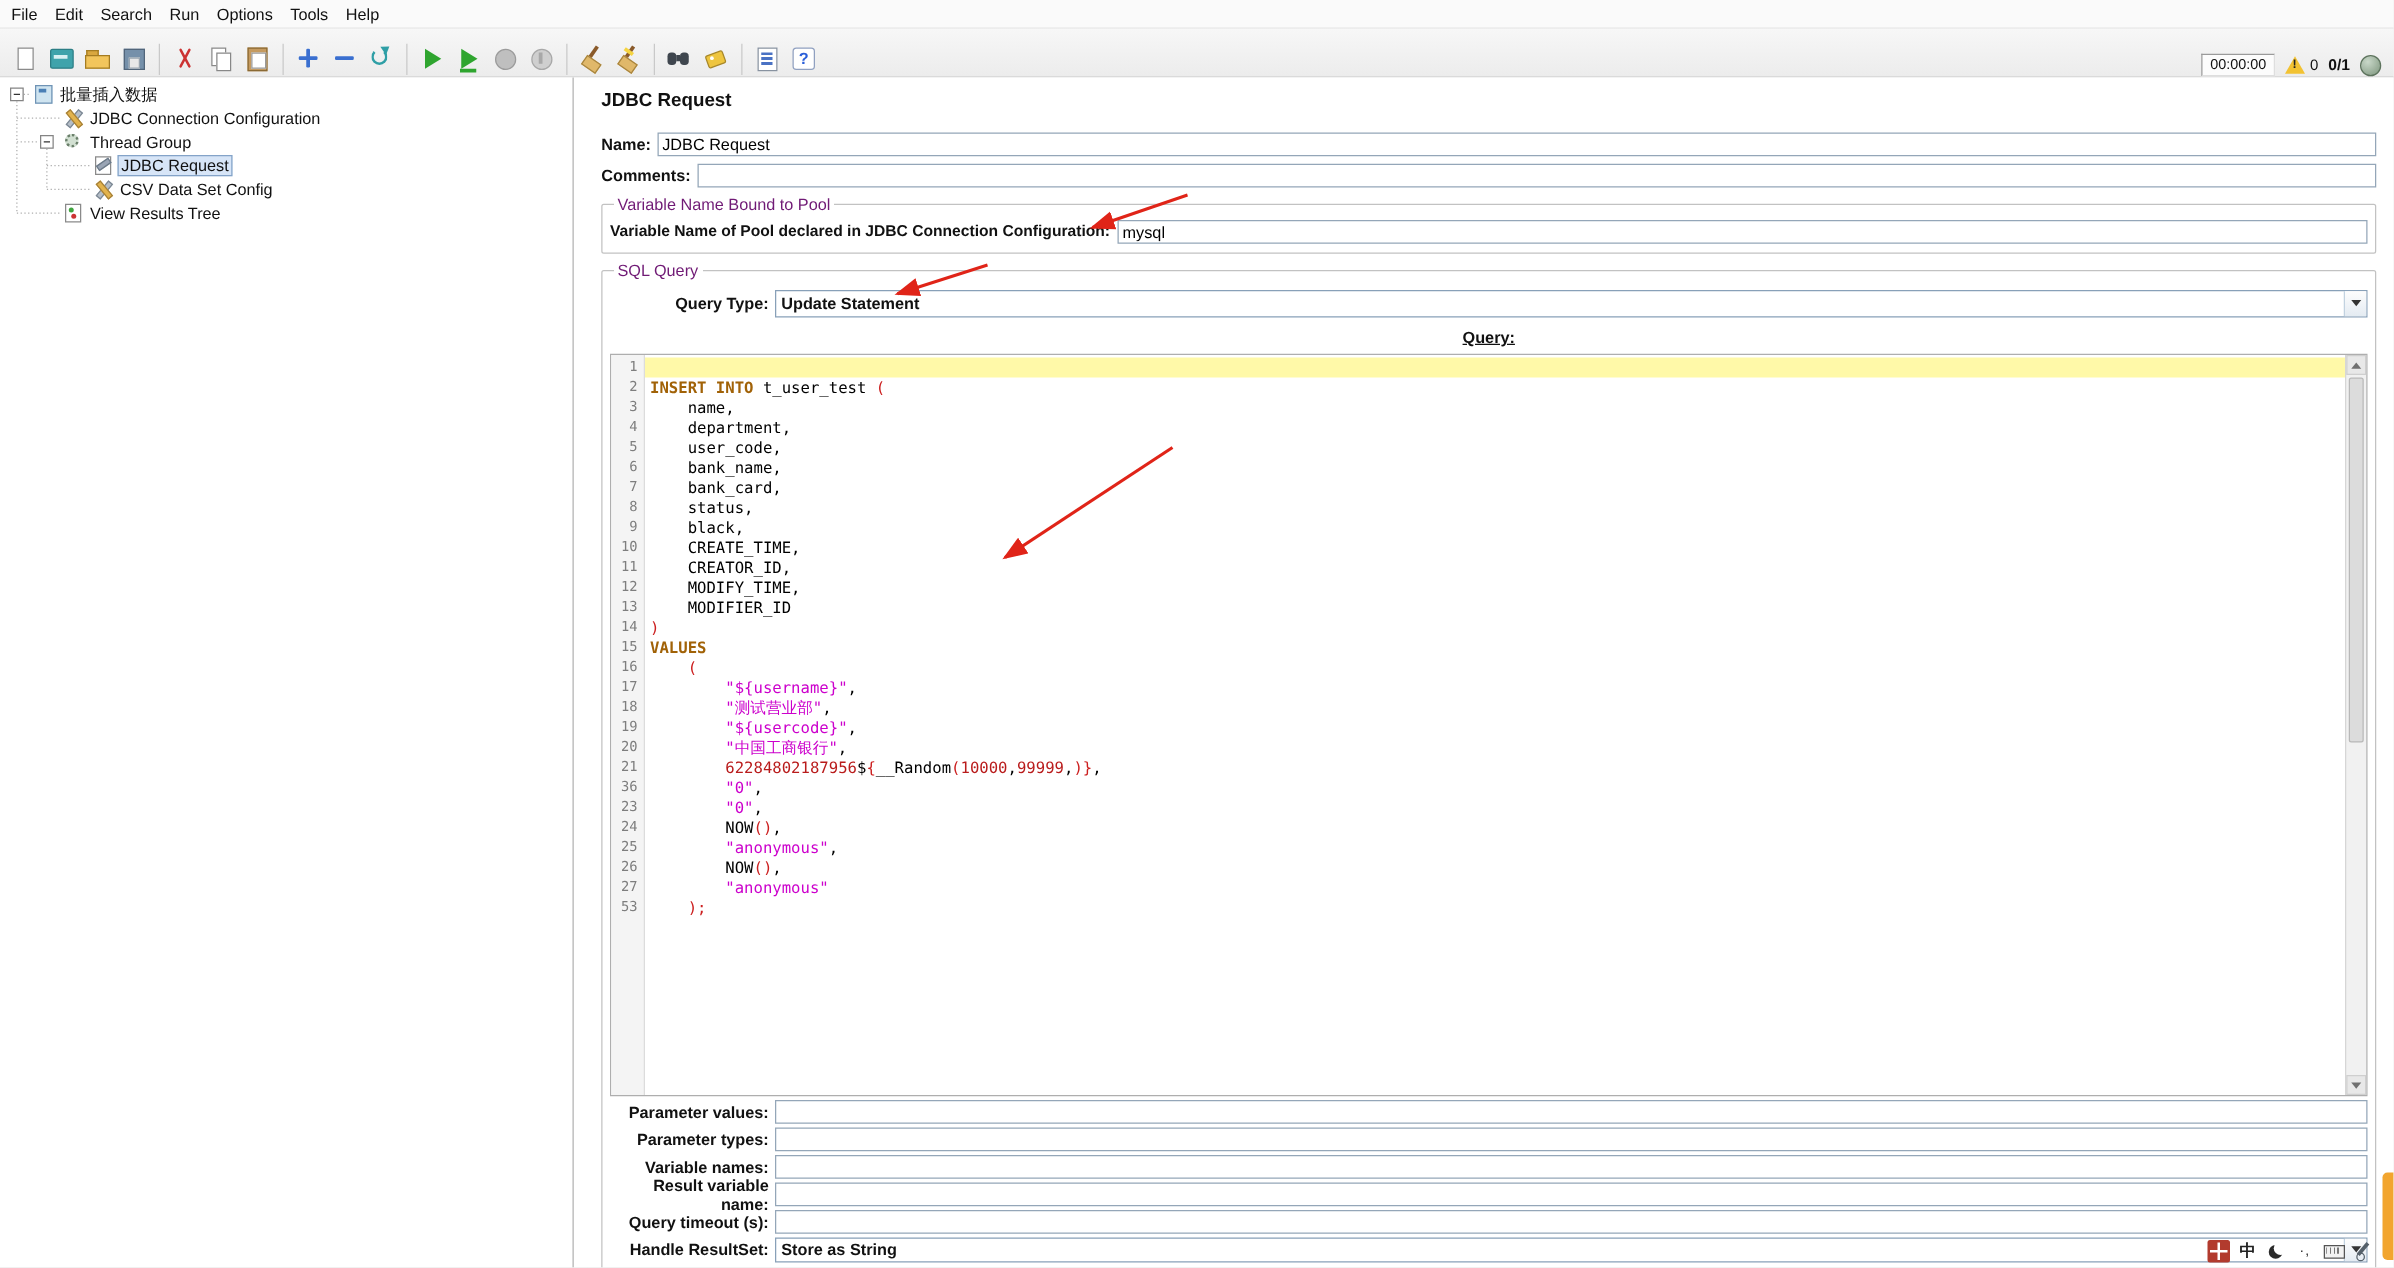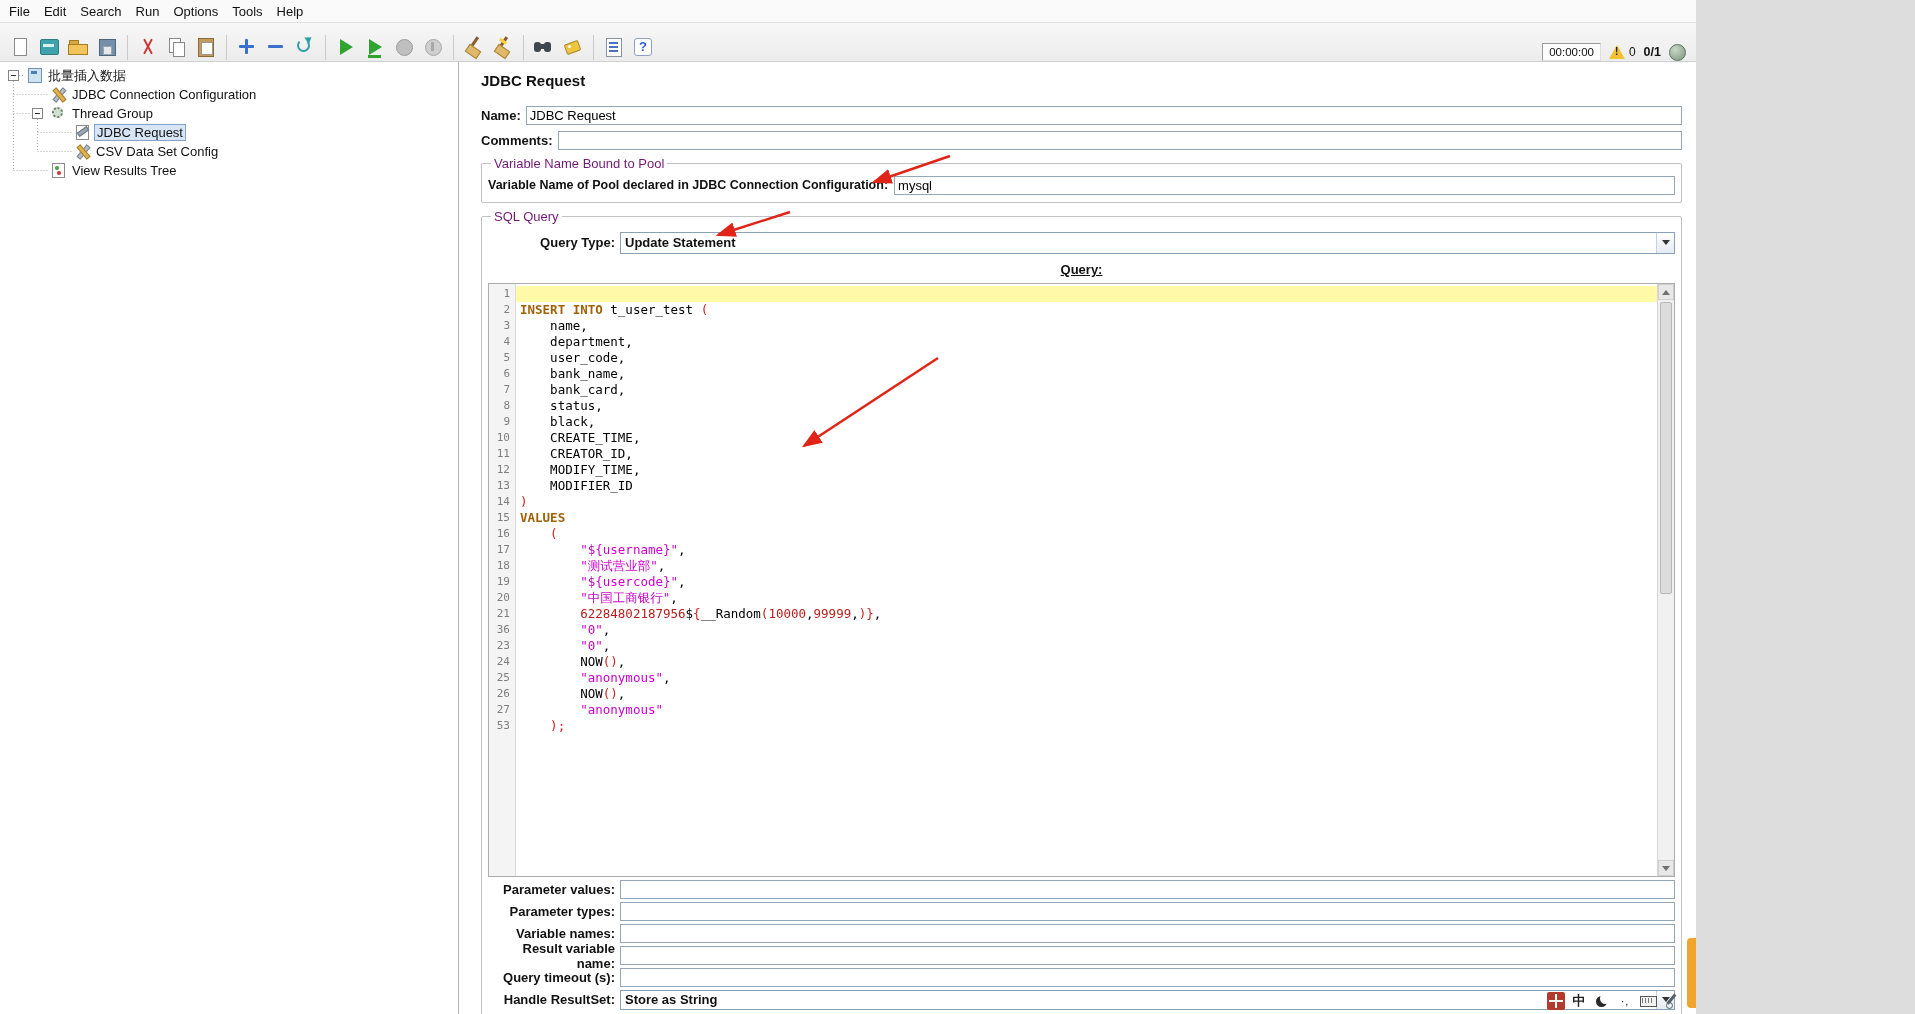--- a/index.html
+++ b/index.html
@@ -1,16 +1,16 @@
 <!DOCTYPE html>
 <html><head>
 <meta charset="utf-8">
 <style>
   html,body{margin:0;padding:0;background:#ddd;}
-  .app{position:relative;width:1696px;height:1014px;overflow:hidden;background:#fff;
+  .app{position:relative;width:1915px;height:1014px;overflow:hidden;background:#fff;
        font-family:"Liberation Sans","DejaVu Sans",sans-serif;color:#111;}
 
   
   .menubar{height:22px;display:flex;align-items:center;background:#fafafa;border-bottom:1px solid #e3e3e3;padding-left:2px;}
   .menu-item{font-size:13px;padding:2px 7px;color:#111;cursor:default;}
 
   
   .toolbar{height:38px;display:flex;align-items:flex-end;background:linear-gradient(#f7f7f7,#ececec);
            border-bottom:1px solid #cfcfcf;padding:0 6px;}
   .tb-strip{display:flex;align-items:center;gap:1px;}

